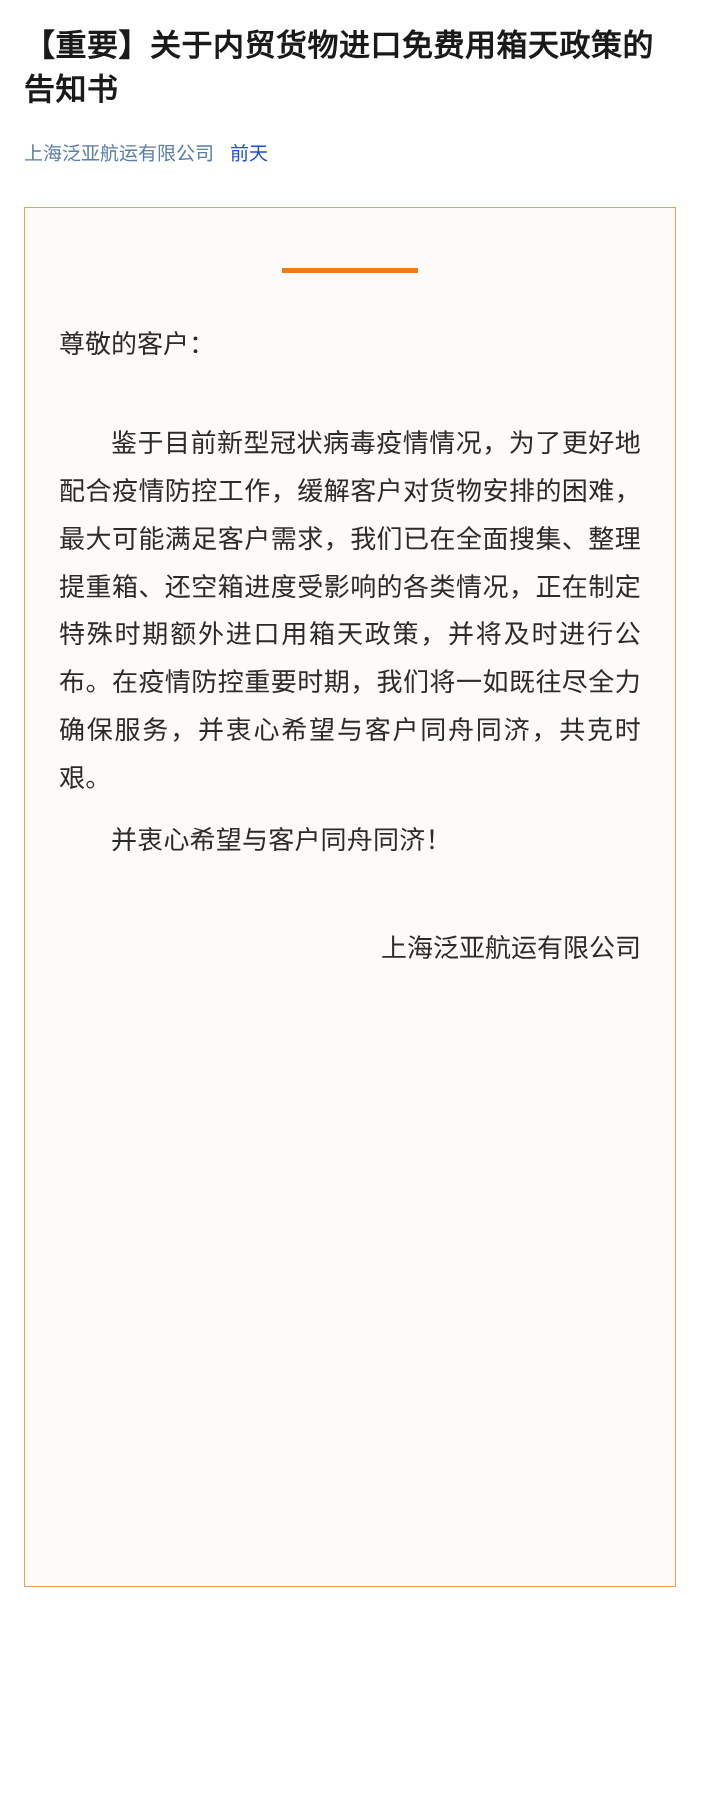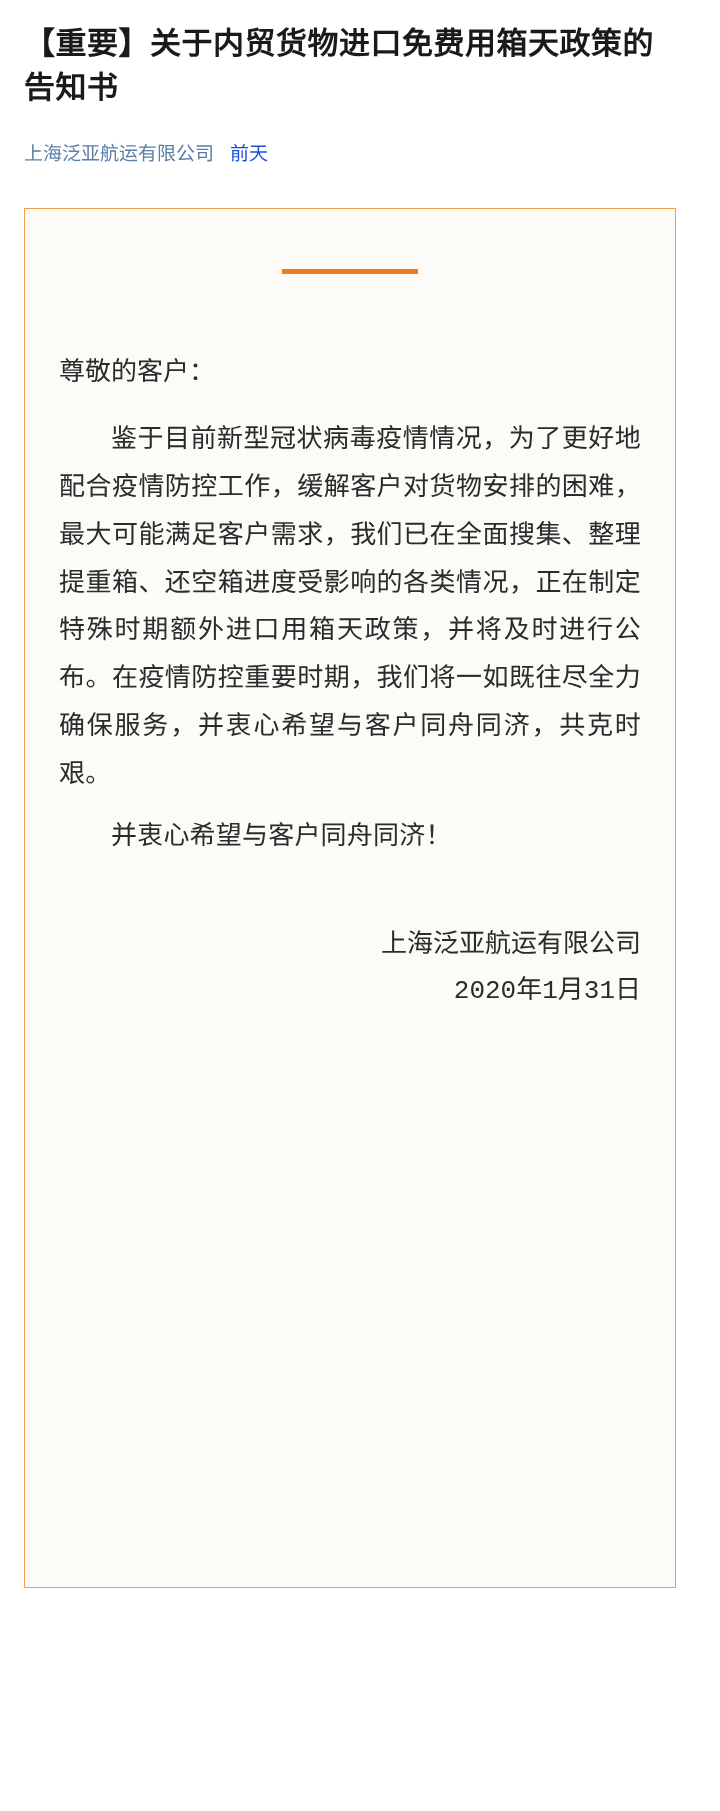--- a/index.html
+++ b/index.html
@@ -13,21 +13,20 @@
     color: #222222;
     -webkit-font-smoothing: antialiased;
   }
   .page {
     width: 700px;
     min-height: 1811px;
     box-sizing: border-box;
     padding: 18px 24px 0 24px;
     background: #ffffff;
     position: relative;
-    font-family: Liberation Mono, monospace;
   }
   
   .article-title {
     font-size: 31px;
     line-height: 1.42;
     font-weight: 700;
     color: #1a1a1a;
     letter-spacing: 0.5px;
     margin: 6px 0 0 0;
   }
@@ -61,36 +60,36 @@
     letter-spacing: 6px;
     margin: 14px 0 0 0;
   }
   .notice-underline {
     width: 136px;
     height: 5px;
     background: #ef7c1c;
     margin: 26px auto 0 auto;
   }
   .salutation {
-    margin-top: 80px;
+    margin-top: 52px;
     font-size: 26px;
     line-height: 1.5;
     color: #2b2b2b;
   }
   p.body-para {
     font-size: 26px;
     line-height: 1.84;
     color: #2b2b2b;
     margin: 14px 0 0 0;
     text-align: justify;
     text-indent: 2em;
     letter-spacing: 0.2px;
   }
   p.body-para.gap-top {
-    margin-top: 24px;
+    margin-top: 56px;
   }
   .bold-run {
     font-weight: 700;
     color: #1d1d1d;
   }
   .thanks {
     margin-top: 60px;
     text-indent: 0;
   }
   .notify {
@@ -127,17 +126,16 @@
     <div class="salutation">尊敬的客户：</div>
 
 
     <p class="body-para gap-top">鉴于目前新型冠状病毒疫情情况，为了更好地配合疫情防控工作，缓解客户对货物安排的困难，最大可能满足客户需求，我们已在全面搜集、整理提重箱、还空箱进度受影响的各类情况，正在制定特殊时期额外进口用箱天政策，并将及时进行公布。在疫情防控重要时期，我们将一如既往尽全力确保服务，并衷心希望与客户同舟同济，共克时艰。</p>
 
     <p class="body-para thanks">并衷心希望与客户同舟同济！</p>
 
 
     <div class="signature">
       <span class="sig-line">上海泛亚航运有限公司</span>
-      <span class="sig-line">2020年1月31日</span>
     </div>
 
   </div>
 </div>
 
 </body></html>

